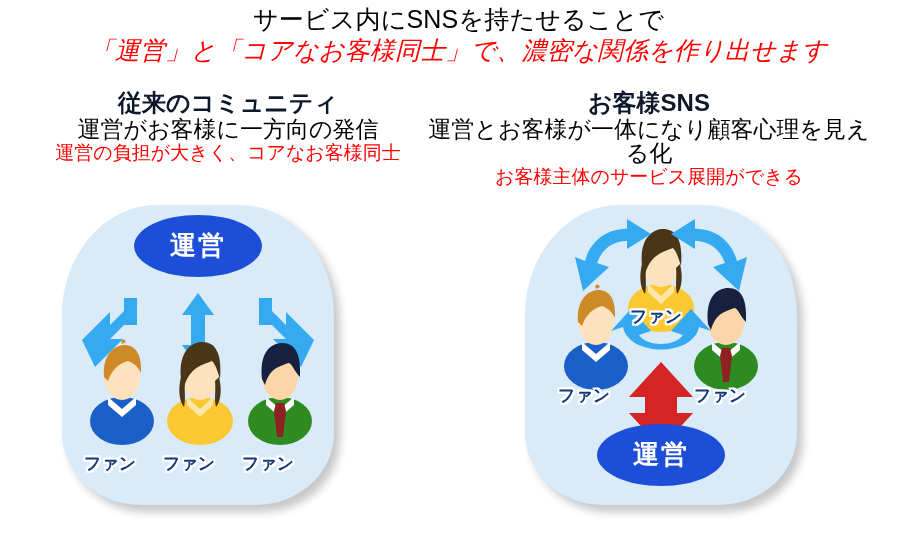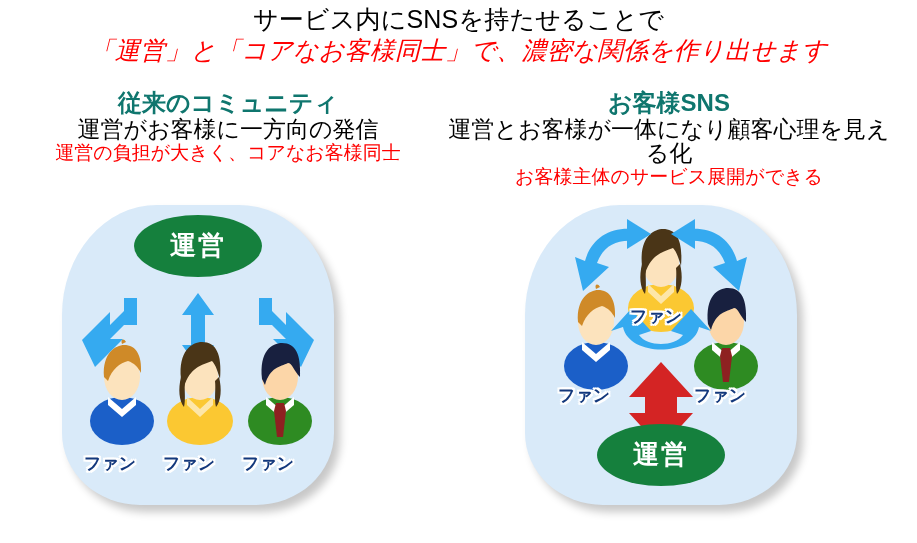--- a/index.html
+++ b/index.html
@@ -23,23 +23,23 @@
   }
   .title-line2{
     font-size:25px;line-height:31px;color:#ff0000;
     letter-spacing:0.2px;
     font-style:italic;
   }
 
   
   .col-head{position:absolute;text-align:center;}
   #left-head{left:18px;top:88px;width:420px;}
-  #right-head{left:444px;top:88px;width:450px;text-align:center;}
+  #right-head{left:424px;top:88px;width:450px;text-align:center;}
   .head-main{
-    font-size:24px;line-height:29px;color:#0f766e;font-weight:bold;
+    font-size:24px;line-height:29px;color:#0f172a;font-weight:bold;
   }
   .head-sub1{font-size:23px;line-height:24px;color:#000000;}
   .head-sub2{font-size:19px;line-height:24px;color:#ff0000;}
 
   
   .panel{
     position:absolute;
     background:#d9eaf9;
     box-shadow:6px 7px 9px rgba(0,0,0,0.22);
   }
@@ -48,21 +48,21 @@
     border-radius:95px 95px 78px 78px / 110px 110px 72px 72px;
   }
   #panel-right{
     left:525px;top:205px;width:272px;height:300px;
     border-radius:95px 95px 78px 78px / 110px 110px 72px 72px;
   }
 
   
   .oval{
     position:absolute;
-    background:#15803d;
+    background:#1d4ed8;
     border-radius:50%;
     display:flex;align-items:center;justify-content:center;
   }
   .oval span{
     color:#ffffff;font-weight:bold;font-size:26px;letter-spacing:2px;
     transform:translateY(-1px);
   }
   #oval-left{left:134px;top:215px;width:128px;height:62px;}
   #oval-right{left:597px;top:424px;width:128px;height:62px;}
 

